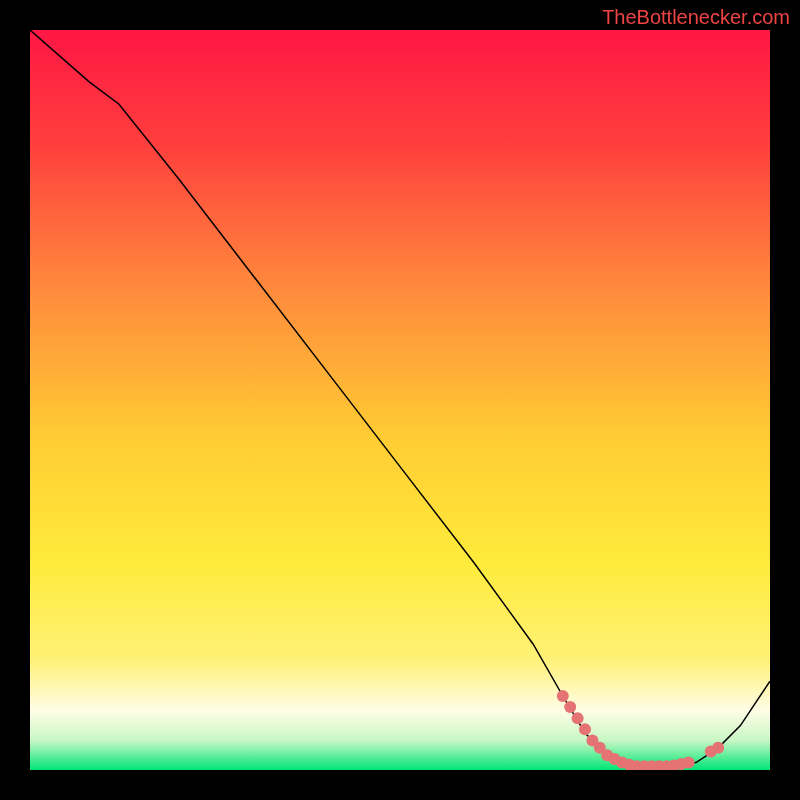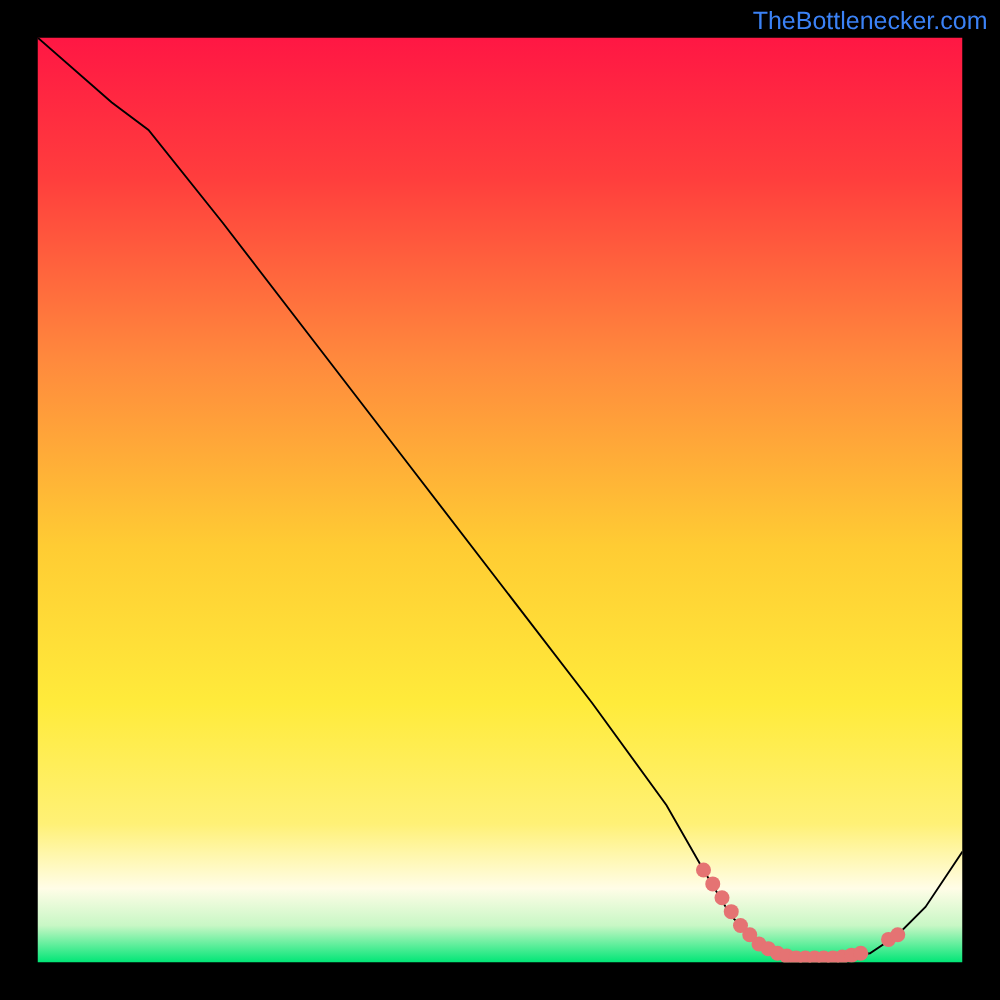--- a/index.html
+++ b/index.html
@@ -1,17 +1,17 @@
 <!DOCTYPE html>
 <html><head>
   <meta charset="utf-8">
   <style>
     * { margin: 0; padding: 0; box-sizing: border-box; }
     body { width: 800px; height: 800px; background: #000; position: relative; font-family: Arial, sans-serif; }
-    .watermark { position: absolute; top: 6px; right: 10px; color: #3b82f6; font-size: 20px; font-weight: normal; z-index: 10; }
+    .watermark { position: absolute; top: 6px; right: 10px; color: #ef4444; font-size: 20px; font-weight: normal; z-index: 10; }
     .chart-container { position: absolute; top: 30px; left: 30px; width: 740px; height: 740px; }
     .gradient-bg { position: absolute; top: 0; left: 0; width: 100%; height: 100%; }
     .line-layer { position: absolute; top: 0; left: 0; width: 100%; height: 100%; }
     .points-layer { position: absolute; top: 0; left: 0; width: 100%; height: 100%; }
   </style>
 </head>
 <body>
 
 <div class="watermark">TheBottlenecker.com</div>
 

